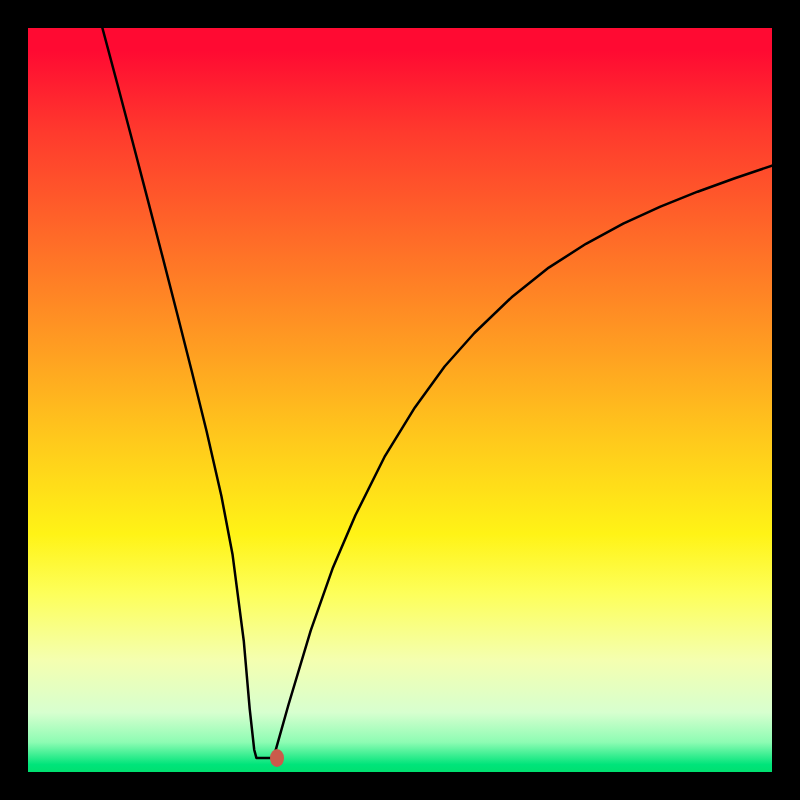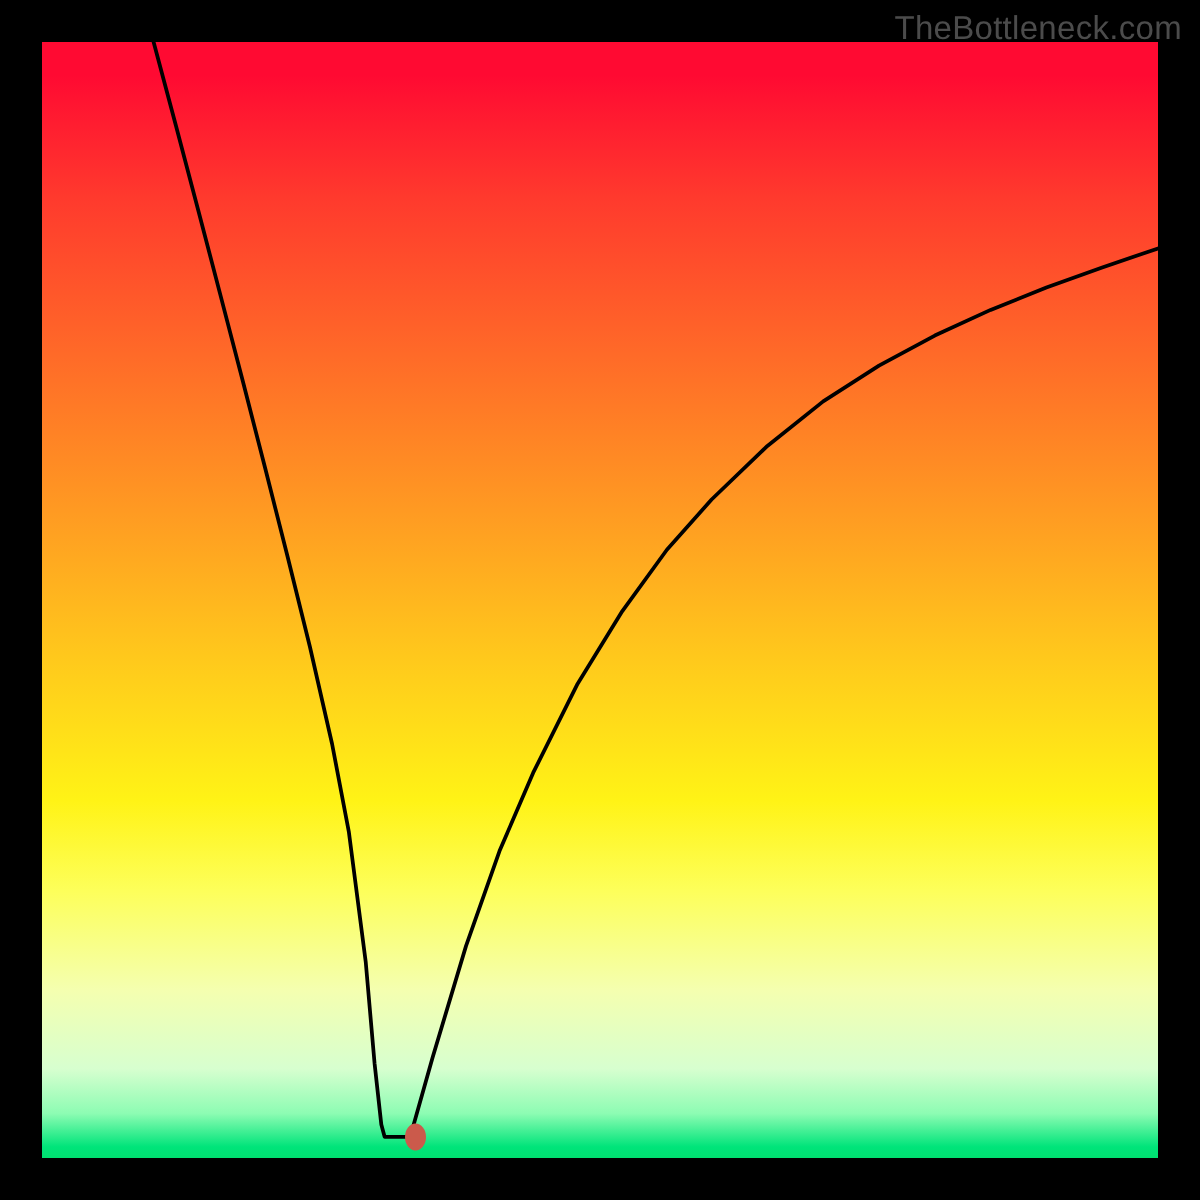--- a/index.html
+++ b/index.html
@@ -60,14 +60,13 @@
 </head>
 <body>
 
 <div class="frame">
   <div class="plot">
     <svg class="curve" viewBox="0 0 744 744" preserveAspectRatio="none">
       <path id="curve-path" fill="none" stroke="#000" stroke-width="2.5" stroke-linejoin="round" stroke-linecap="round" d="M74.4 0.0 L89.3 55.8 L104.2 112.3 L119.0 168.9 L133.9 226.2 L148.8 284.2 L163.7 343.0 L178.6 403.2 L193.4 468.0 L204.6 526.8 L215.8 613.1 L221.7 680.8 L226.2 721.7 L228.4 729.9 L228.4 729.9 L245.5 729.9 L245.5 729.9 L260.4 677.0 L282.7 602.6 L305.0 539.4 L327.4 487.3 L357.1 427.8 L386.9 379.4 L416.6 338.5 L446.4 305.0 L483.6 269.3 L520.8 239.6 L558.0 215.8 L595.2 195.7 L632.4 178.6 L669.6 163.7 L706.8 150.3 L744.0 137.6"></path>
     </svg>
     <div class="marker" id="marker" style="left: 249.24px; top: 729.864px;"></div>
   </div>
-  <div class="watermark">TheBottleneck.com</div>
 </div>
 
 </body></html>

